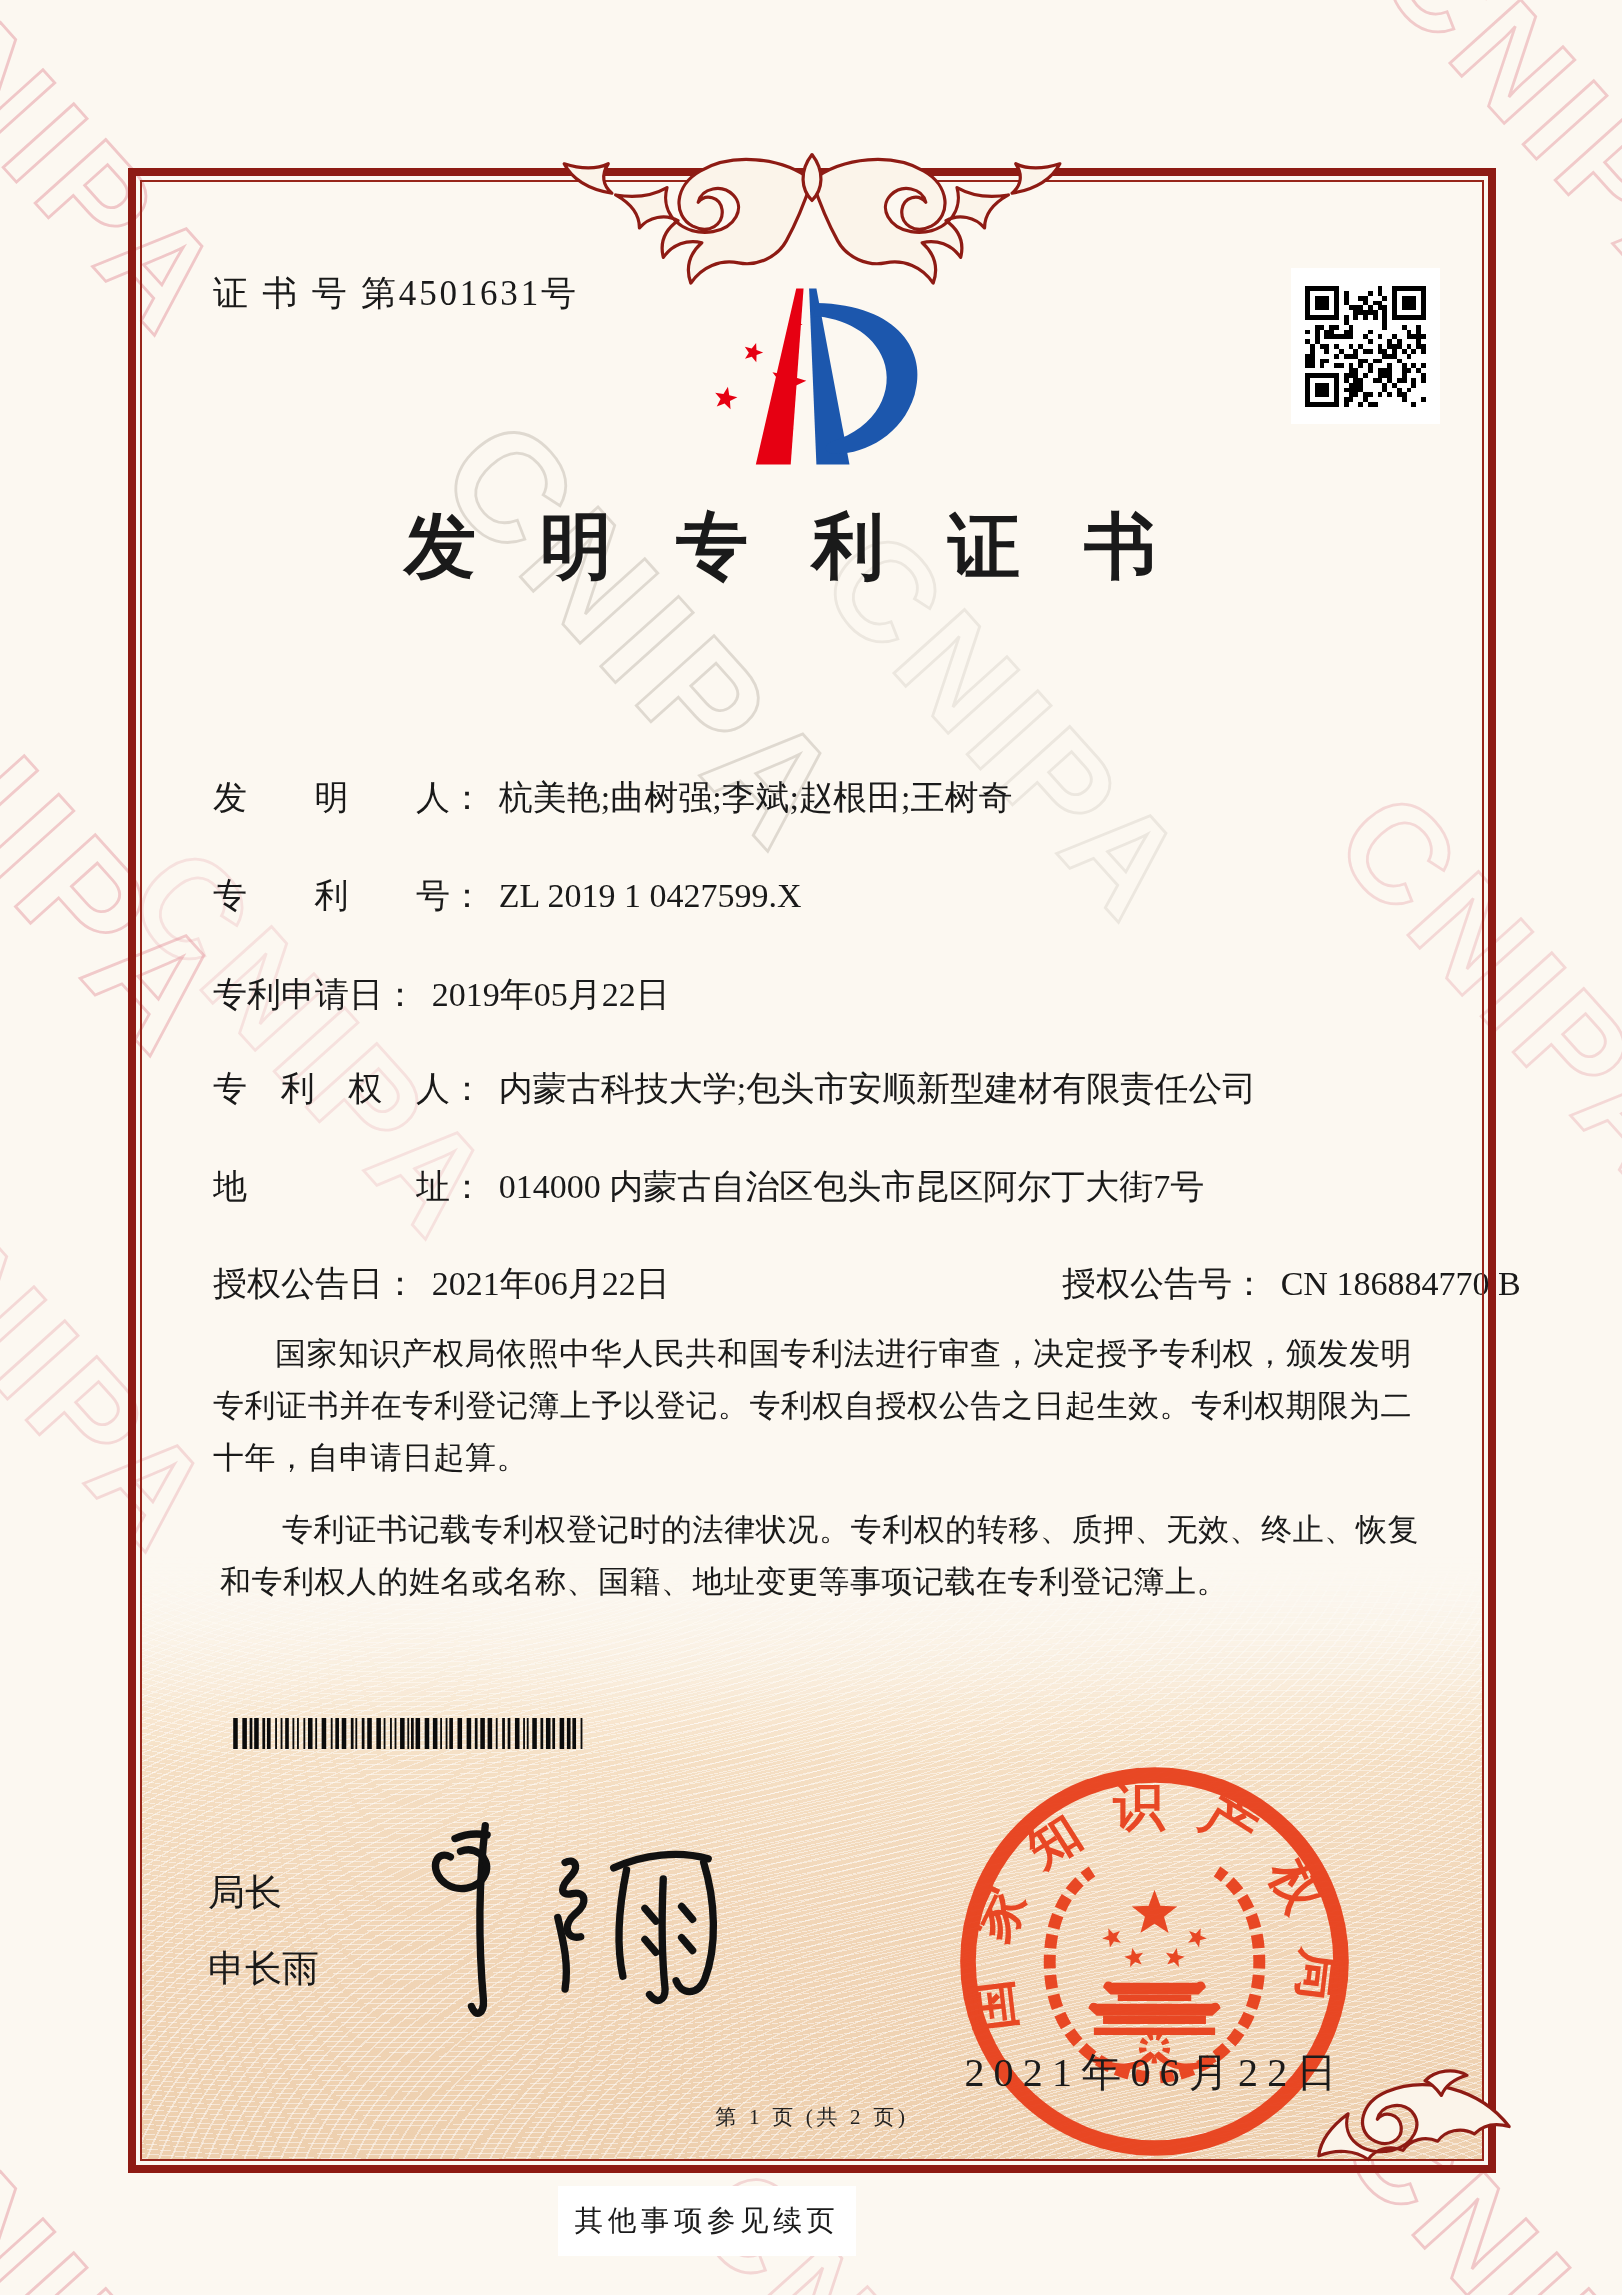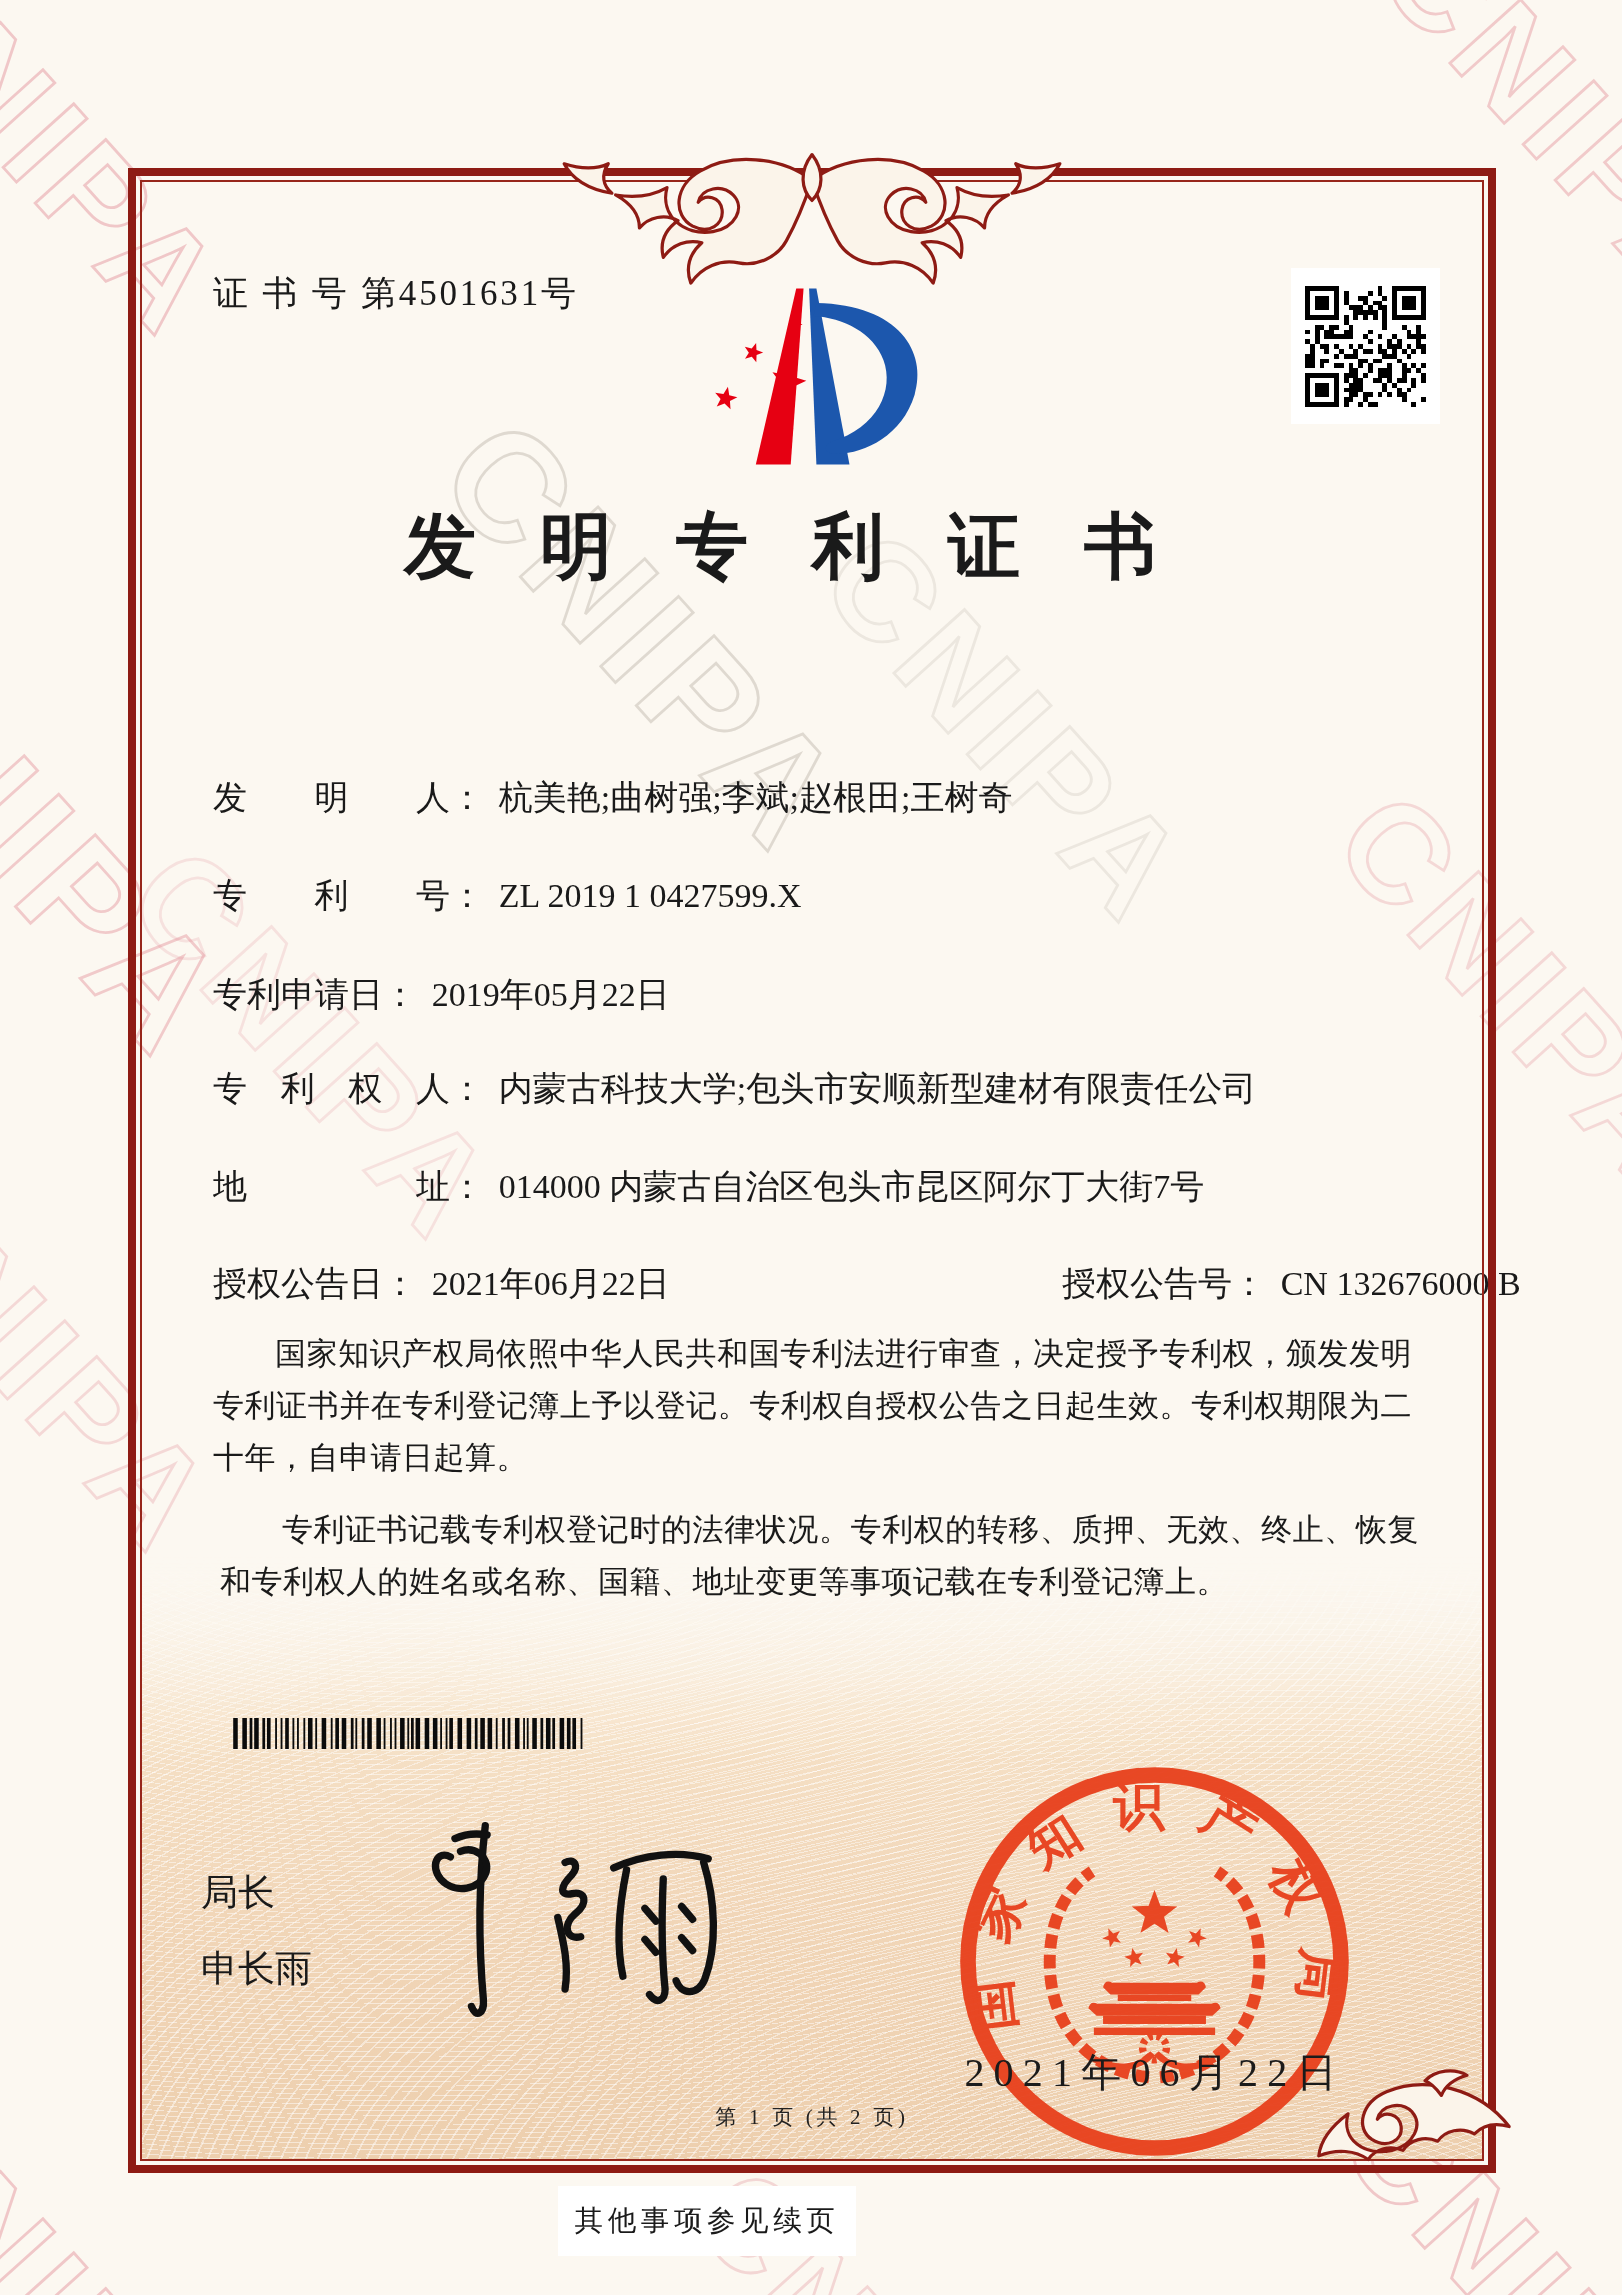--- a/index.html
+++ b/index.html
@@ -46,21 +46,21 @@
   .lbl{display:inline-block;width:237px;text-align:justify;text-align-last:justify;vertical-align:bottom;}
   .lbl.compact{width:auto;text-align-last:auto;}
   .val{margin-left:14.7px;}
   .r1{top:506px;} .r2{top:599px;} .r3{top:697px;} .r4{top:796px;}
   .r5{top:890px;} .r6{top:988px;} .r7{top:1085px;}
   .grant2{position:absolute;left:849px;top:0;white-space:nowrap;}
   .para{left:77px;width:1199px;font-size:31px;line-height:52px;text-align:justify;
         text-indent:62px;letter-spacing:0.5px;z-index:3;}
   .p1{top:1152px;} .p2{top:1328px;margin-left:7px;}
   .barcode{left:96px;top:1542px;z-index:3;}
-  .signer{left:65px;font-size:37px;font-family:"Liberation Sans","DejaVu Sans",sans-serif;z-index:3;}
+  .signer{left:72px;font-size:37px;font-family:"Liberation Sans","DejaVu Sans",sans-serif;z-index:3;}
   .s1{top:1692px;} .s2{top:1768px;}
   .sig{left:241px;top:1633px;z-index:3;}
   .seal{left:798px;top:1565px;z-index:3;opacity:.95;}
   .seal-date{left:780px;top:1869px;width:478px;text-align:center;font-size:40px;
              letter-spacing:9.2px;color:#1b1b1b;z-index:3;}
   .page-ind{left:0;top:1927px;width:100%;text-align:center;font-size:21px;letter-spacing:3.7px;color:#222;z-index:3;}
   
   .ornament-top{position:absolute;left:544px;top:138px;z-index:3;}
   .flourish-br{position:absolute;left:1315px;top:2068px;z-index:3;}
   .footer-note{
@@ -327,21 +327,21 @@
   </div>
   <div class="abs row r5">
     <span class="lbl">专利权人</span><span>：</span><span class="val">内蒙古科技大学;包头市安顺新型建材有限责任公司</span>
   </div>
   <div class="abs row r6">
     <span class="lbl">地址</span><span>：</span><span class="val">014000 内蒙古自治区包头市昆区阿尔丁大街7号</span>
   </div>
   <div class="abs row r7">
     <span class="lbl compact">授权公告日</span><span>：</span><span class="val">2021年06月22日</span>
     <span class="grant2">
-      <span class="lbl compact">授权公告号</span><span>：</span><span class="val">CN 132676000 B</span>
+      <span class="lbl compact">授权公告号</span><span>：</span><span class="val">CN 186884770 B</span>
     </span>
   </div>
 
   <div class="abs para p1">国家知识产权局依照中华人民共和国专利法进行审查，决定授予专利权，颁发发明专利证书并在专利登记簿上予以登记。专利权自授权公告之日起生效。专利权期限为二十年，自申请日起算。</div>
   <div class="abs para p2">专利证书记载专利权登记时的法律状况。专利权的转移、质押、无效、终止、恢复和专利权人的姓名或名称、国籍、地址变更等事项记载在专利登记簿上。</div>
 
   <svg id="barcode-svg" class="abs barcode" width="358" height="31" viewBox="0 0 390 34">
       <rect x="0" y="0" width="5" height="34" fill="#0b0b0b"></rect>
       <rect x="10" y="0" width="5" height="34" fill="#0b0b0b"></rect>
       <rect x="18" y="0" width="3" height="34" fill="#0b0b0b"></rect>

